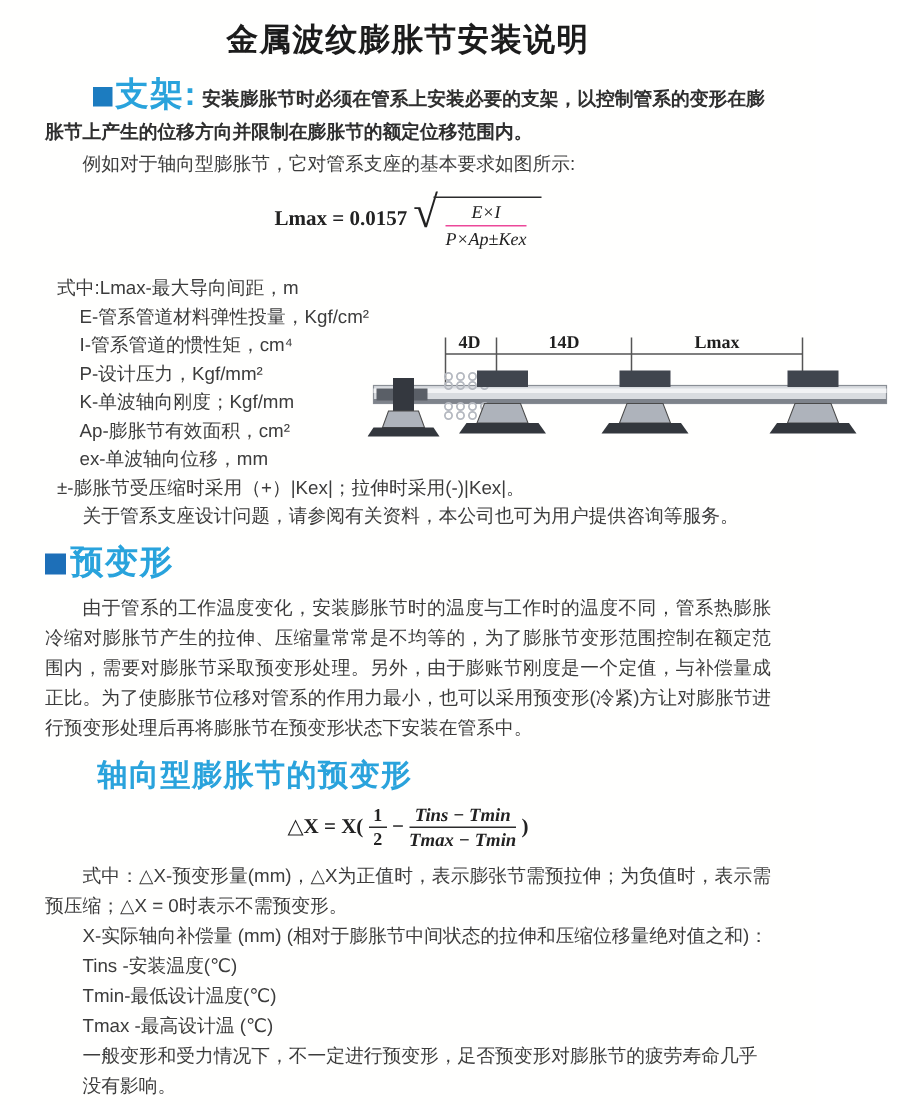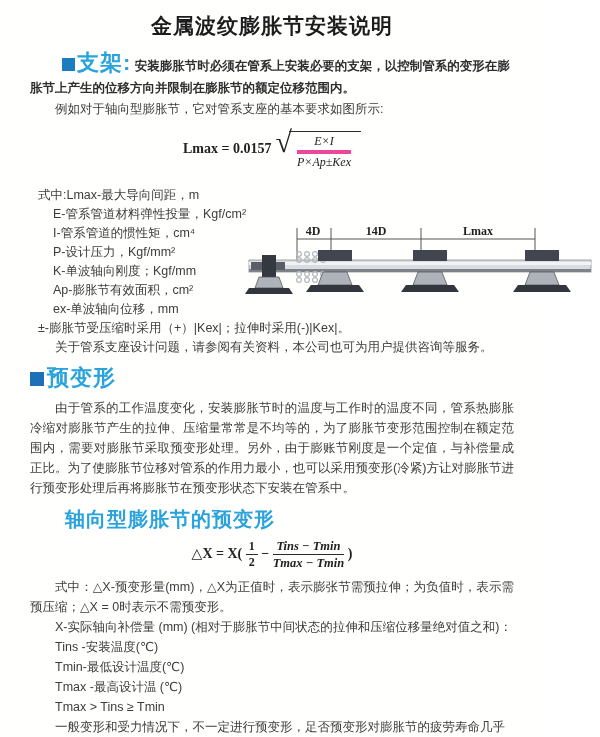--- a/index.html
+++ b/index.html
@@ -14,21 +14,21 @@
   .bluehead{color:#29a3dc;font-weight:bold;font-size:22px;letter-spacing:1px;}
   .indent{text-indent:25px;}
   .just{text-align:justify;}
   
   .formula{text-align:center;color:#222;font-family:"Liberation Serif","DejaVu Serif",serif;}
   .f1{margin:7px 0 16px 0;}
   .f1 .lhs{font-weight:bold;font-size:14px;vertical-align:middle;margin-right:4px;}
   .sqrt{display:inline-flex;align-items:flex-start;vertical-align:middle;}
   .rad{font-size:30px;line-height:30px;margin-right:-3px;font-weight:400;}
   .radicand{border-top:1.5px solid #2b2b2b;margin-top:4px;padding:2px 10px 0 8px;font-size:12px;font-style:italic;text-align:center;}
-  .radicand .rn{display:block;border-bottom:4px solid #ec4899;padding:0 6px 1px 6px;}
+  .radicand .rn{display:block;border-bottom:1px solid #ec4899;padding:0 6px 1px 6px;}
   .radicand .rd{display:block;padding-top:1px;}
   .frac{display:inline-block;vertical-align:middle;text-align:center;font-size:12px;line-height:1.15;}
   .frac .fn{display:block;border-bottom:1px solid #2b2b2b;padding:0 3px 1px 3px;}
   .frac .fd{display:block;padding-top:1px;}
   .f2{margin:6px 0 6px 0;font-size:14px;font-weight:bold;}
   .f2 .frac{font-weight:bold;}
   .f2 .tfrac{font-style:italic;font-weight:bold;font-size:12.5px;}
   
   .defs-wrap{position:relative;margin-top:2px;}
   .def{font-size:12.5px;line-height:19px;margin-left:8px;}
@@ -145,18 +145,17 @@
     <span>−</span>
     <span class="frac tfrac"><span class="fn">Tins − Tmin</span><span class="fd">Tmax − Tmin</span></span>
     <span>)</span>
   </div>
 
   <p class="indent just p20">式中：△X-预变形量(mm)，△X为正值时，表示膨张节需预拉伸；为负值时，表示需预压缩；△X = 0时表示不需预变形。</p>
   <p class="line">X-实际轴向补偿量 (mm) (相对于膨胀节中间状态的拉伸和压缩位移量绝对值之和)：</p>
   <p class="line">Tins -安装温度(℃)</p>
   <p class="line">Tmin-最低设计温度(℃)</p>
   <p class="line">Tmax -最高设计温 (℃)</p>
-  <p class="line">Tmax &gt; Tins ≥ Tmin</p>
   <p class="line">一般变形和受力情况下，不一定进行预变形，足否预变形对膨胀节的疲劳寿命几乎没有影响。</p>
 
   <h3 class="h3b">横向型膨胀节的预变形-冷紧</h3>
 
 </div>
 
 </body></html>

